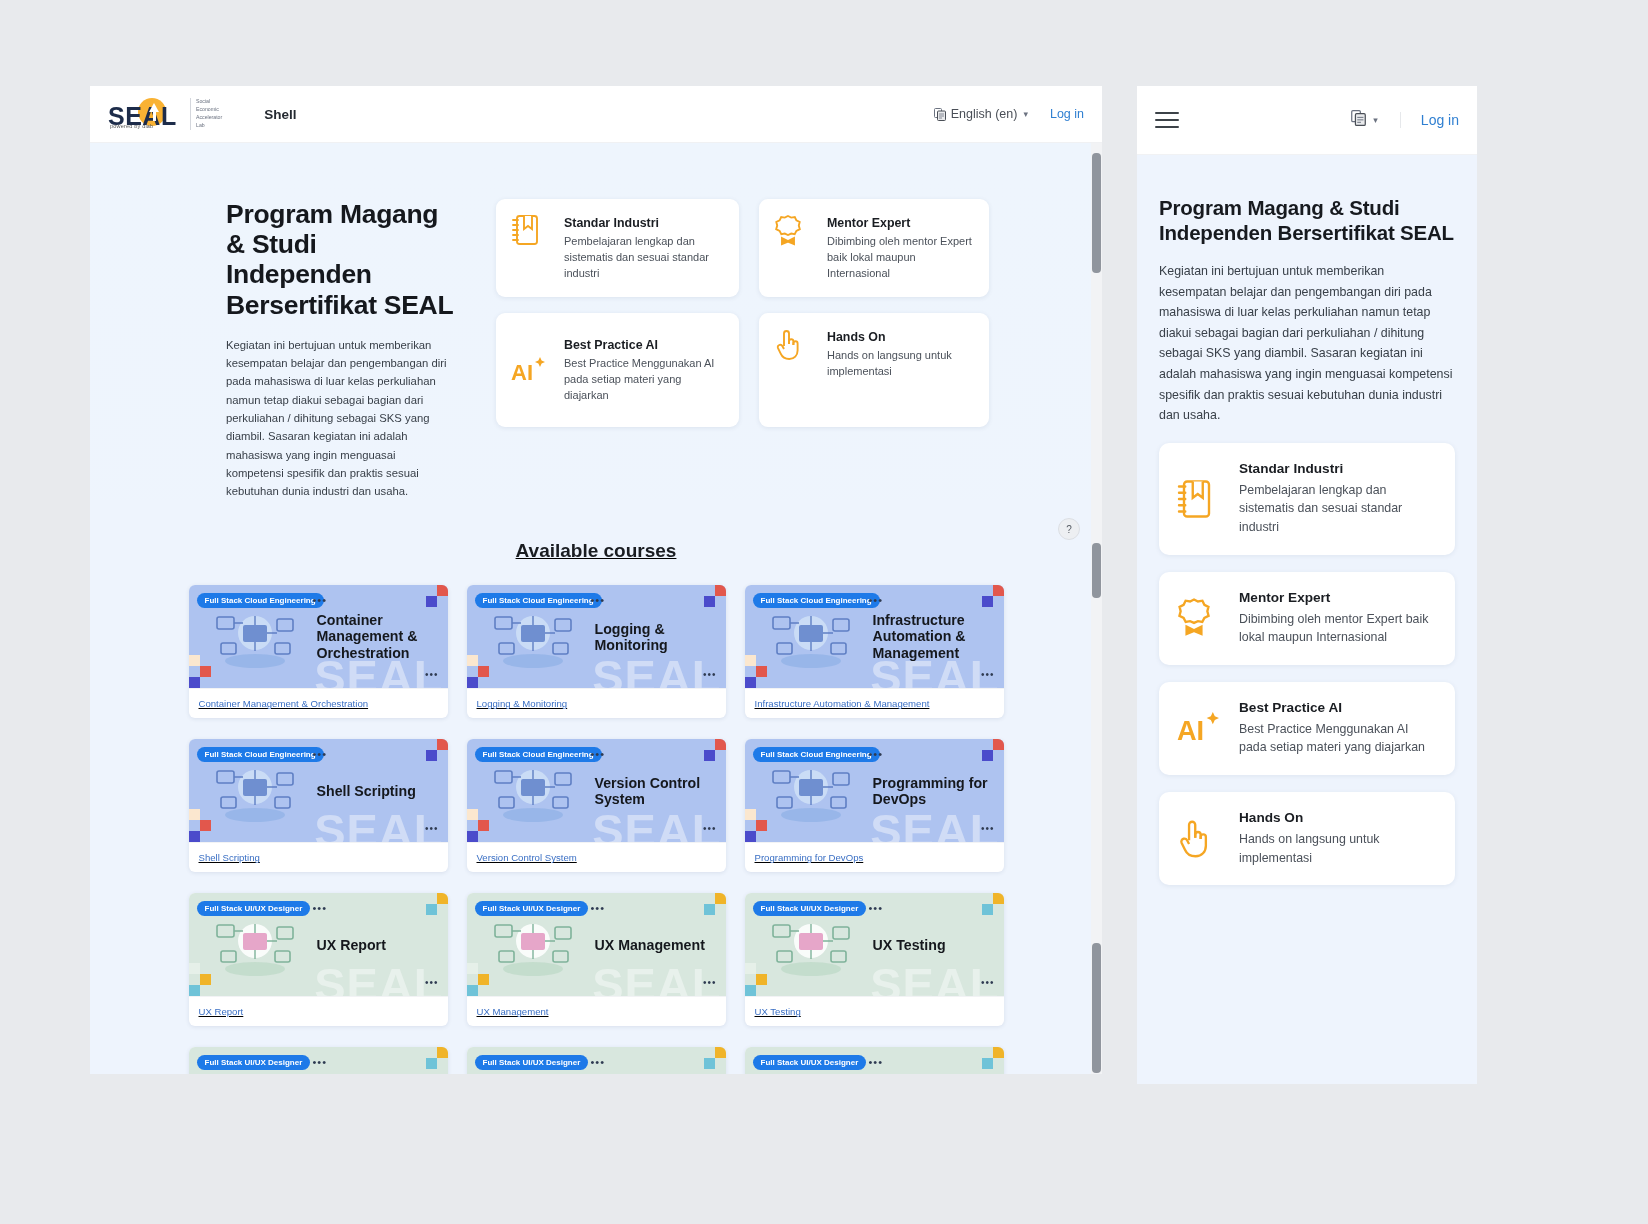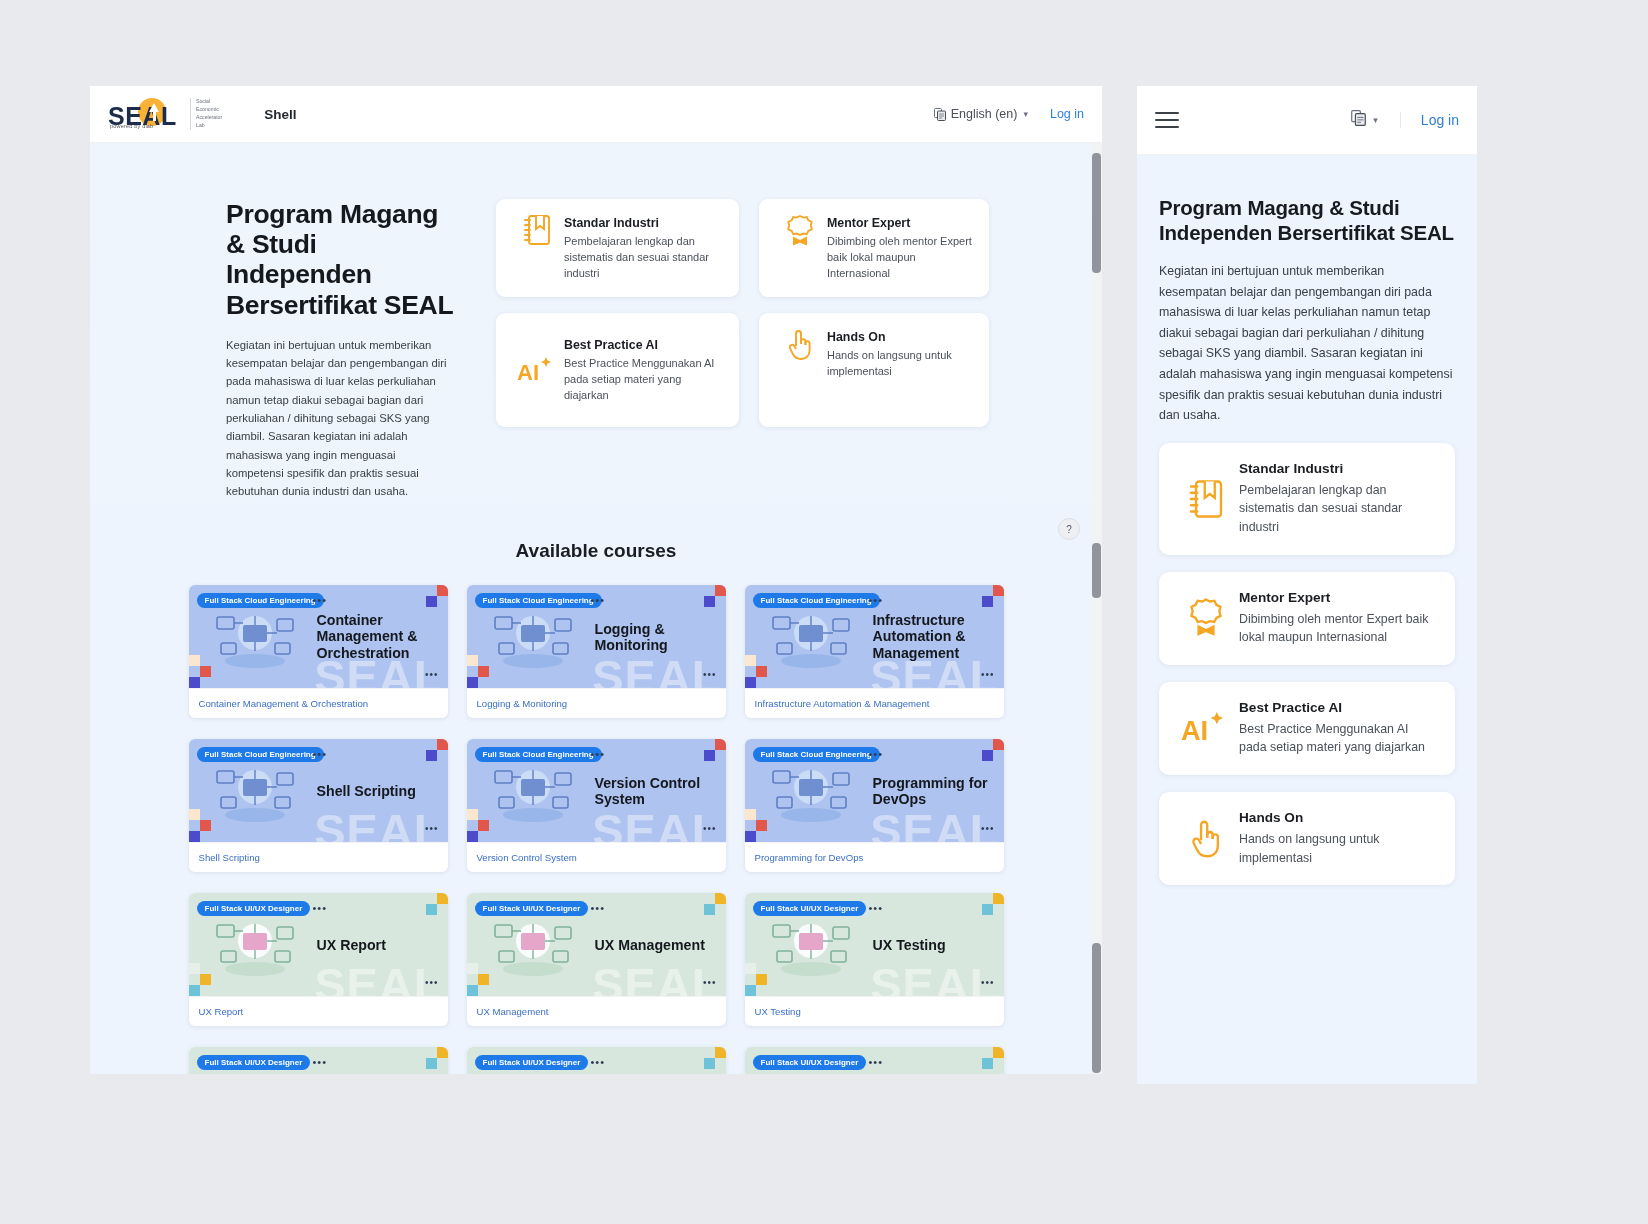--- a/index.html
+++ b/index.html
@@ -90,27 +90,27 @@
     display: grid; grid-template-columns: 243px 230px; gap: 16px 20px;
     margin-left: 8px; align-content: start;
   }
   .feat-card {
     background: #fff; border-radius: 9px; padding: 15px 14px;
     box-shadow: 0 1px 5px rgba(30,50,90,.09);
     display: flex; gap: 12px; align-items: flex-start;
     min-height: 94px;
   }
   .feat-card.tall { min-height: 114px; align-items: center; }
-  .feat-ico { flex: 0 0 42px; display:flex; align-items:center; justify-content:flex-end; color:#f5a623; }
+  .feat-ico { flex: 0 0 42px; display:flex; align-items:center; justify-content:flex-start; color:#f5a623; }
   .feat-body { padding-top: 2px; }
   .feat-title { font-size: 12.4px; font-weight: 700; color: #1a1d22; }
   .feat-sub { margin-top: 4px; font-size: 11px; line-height: 1.45; color: #4b515a; }
 
   
-  .courses-sec { background: #eef4fd; padding: 40px 0 0 0; }
+  .courses-sec { background: #eef4fd; padding: 40px 0 0 0; text-decoration: underline; }
   .courses-head {
     text-align: center; font-size: 19px; font-weight: 700; color: #1a1d22;
     margin-bottom: 23px;
   }
   .course-grid {
     display: grid; grid-template-columns: repeat(3, 259px);
     gap: 21px 19px; justify-content: center; padding-bottom: 10px;
   }
   .course-card {
     background: #fff; border-radius: 6px; overflow: hidden;

